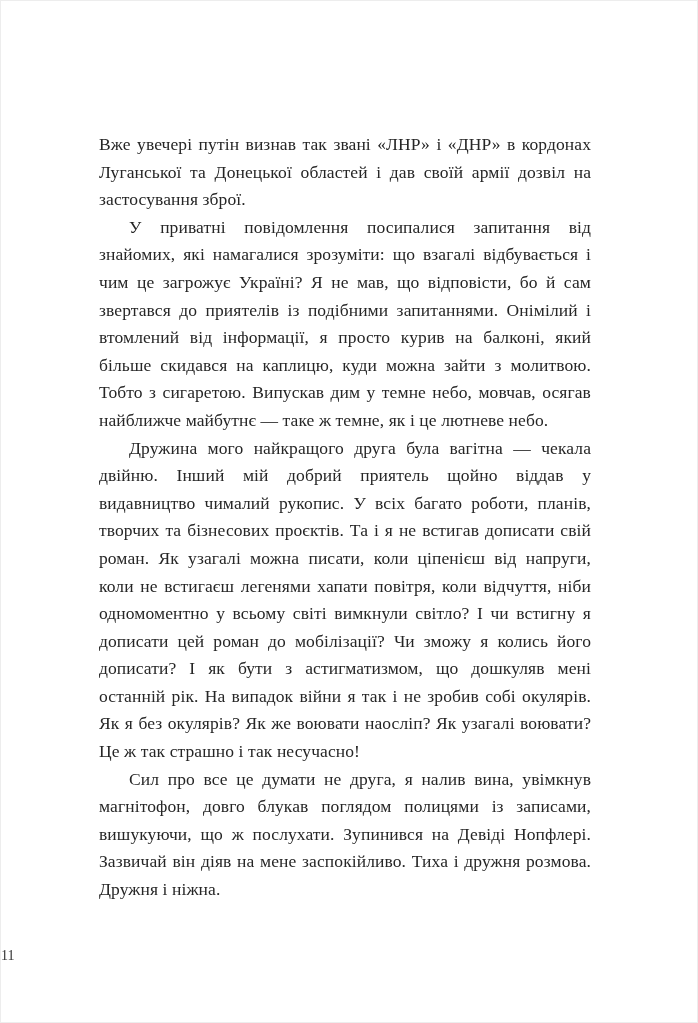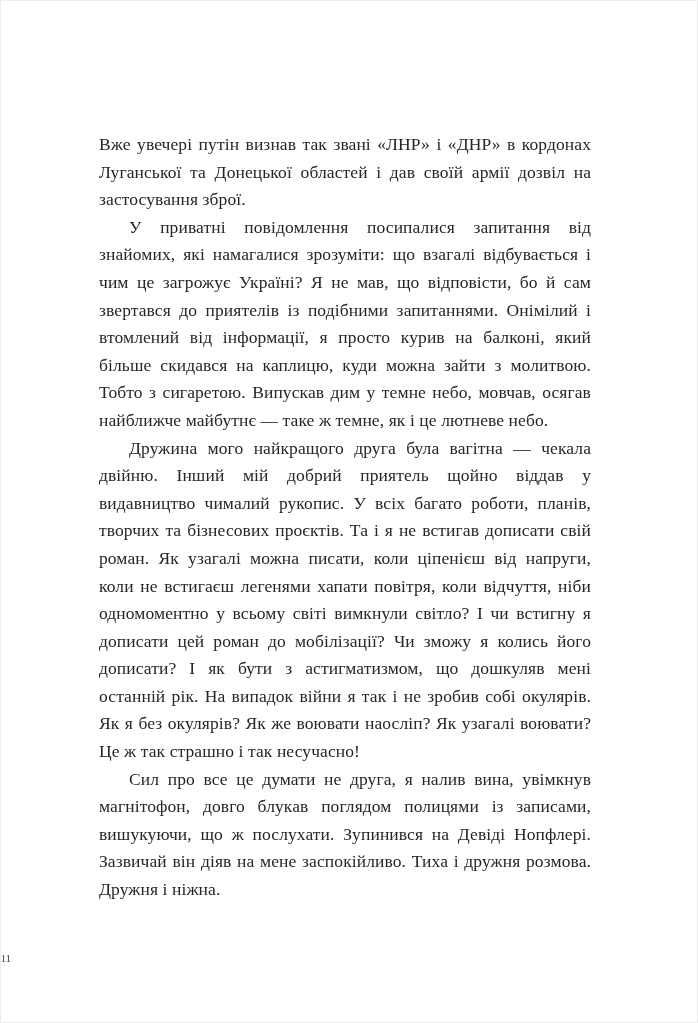--- a/index.html
+++ b/index.html
@@ -38,21 +38,21 @@
   }
   .text-block p.first {
     text-indent: 0;
   }
   .page-number {
     position: absolute;
     left: 0;
     right: 0;
     bottom: 58px;
     text-align: left;
-    font-size: 10px;
+    font-size: 14px;
     color: #333333;
   }
 </style>
 </head>
 <body>
 
 <div class="page">
   <div class="text-block">
     <p class="first">Вже увечері путін визнав так звані «ЛНР» і «ДНР» в кордонах Луганської та Донецької областей і дав своїй армії дозвіл на застосування зброї.</p>
     <p>У приватні повідомлення посипалися запитання від знайомих, які намагалися зрозуміти: що взагалі відбувається і чим це загрожує Україні? Я не мав, що відповісти, бо й сам звертався до приятелів із подібними запитаннями. Онімілий і втомлений від інформації, я просто курив на балконі, який більше скидався на каплицю, куди можна зайти з молитвою. Тобто з сигаретою. Випускав дим у темне небо, мовчав, осягав найближче майбутнє — таке ж темне, як і це лютневе небо.</p>

